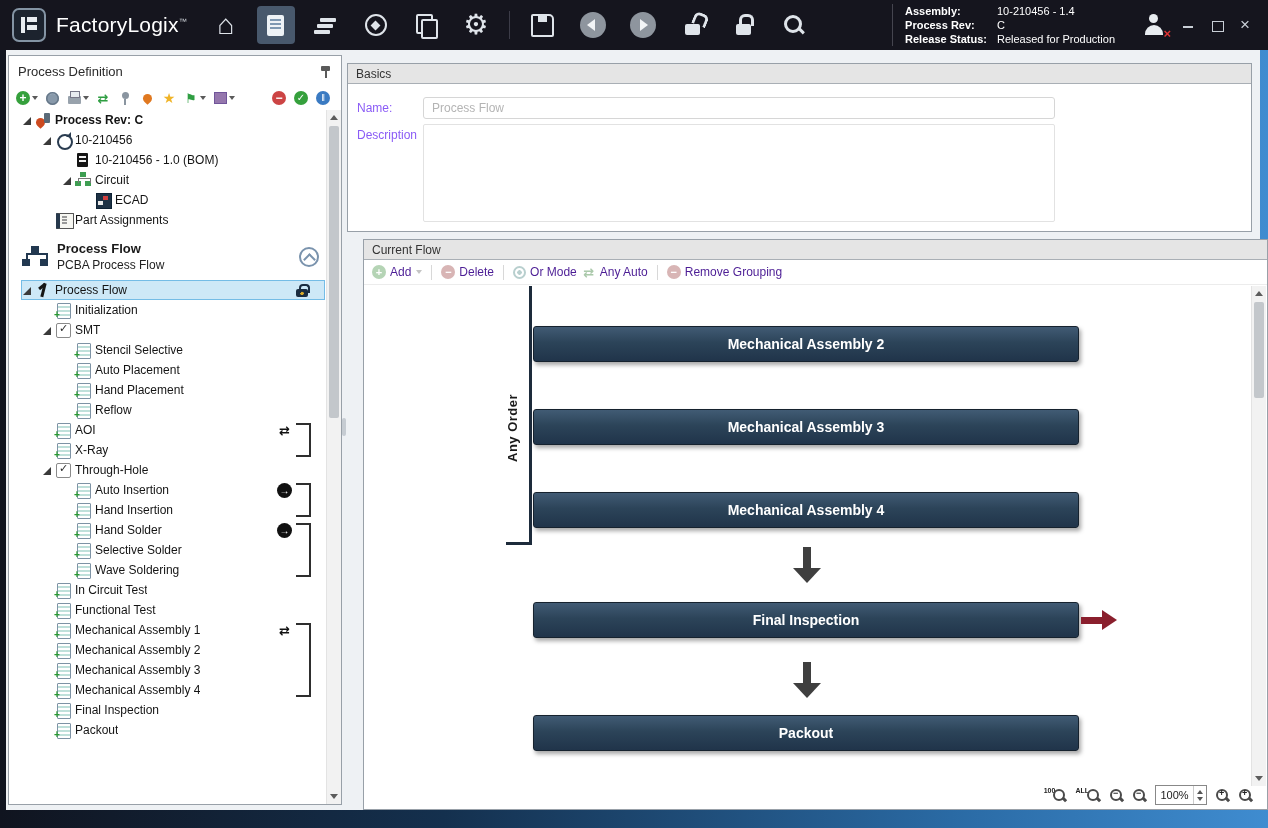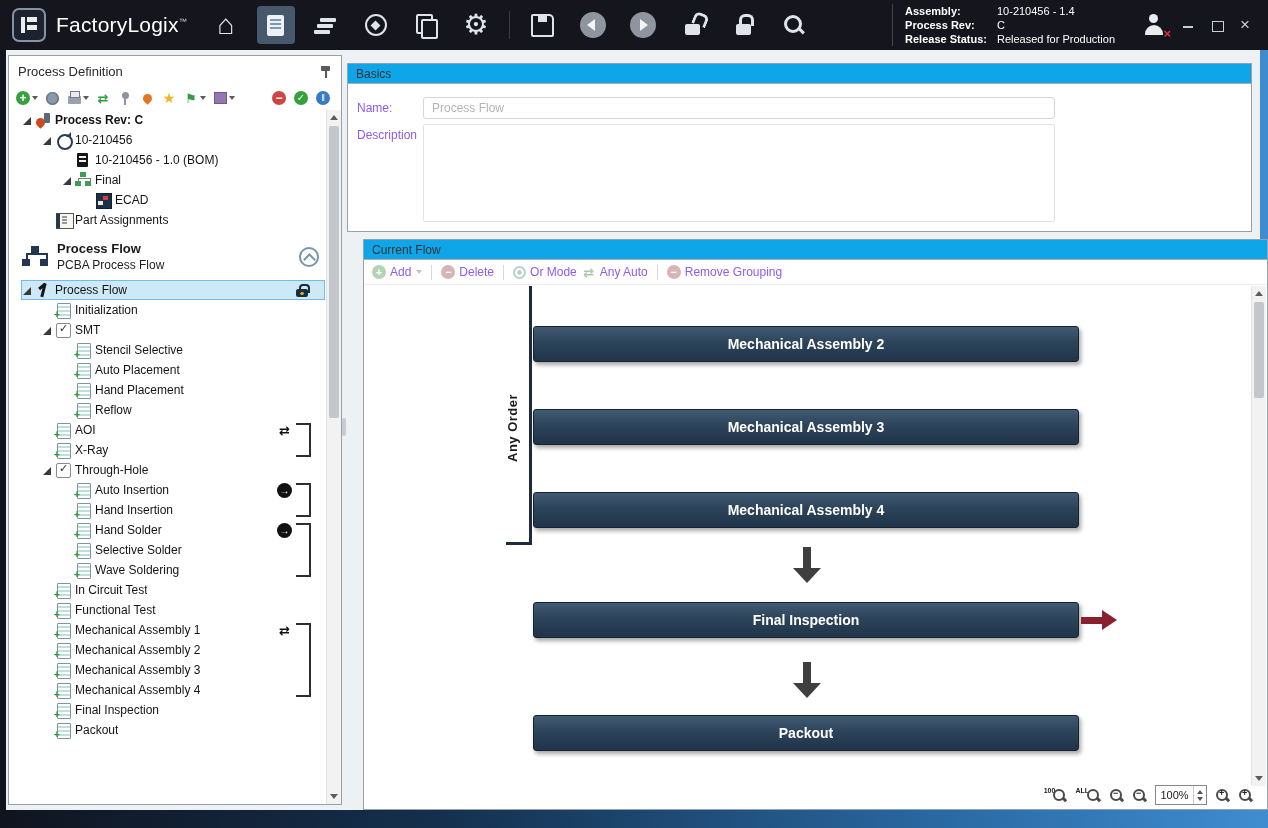--- a/index.html
+++ b/index.html
@@ -132,29 +132,29 @@
 .sbar{position:absolute;right:0;top:0;bottom:0;width:15px;background:#f2f2f2;border-left:1px solid #e3e3e3}
 .sb-up,.sb-down{position:absolute;left:3px;width:0;height:0;border-left:4px solid transparent;border-right:4px solid transparent}
 .sb-up{top:5px;border-bottom:5px solid #5c5c5c}
 .sb-down{bottom:5px;border-top:5px solid #5c5c5c}
 .sb-thumb{position:absolute;left:2px;width:10px;background:#c3c7cb;border-radius:2px}
 .grip{position:absolute;left:336px;top:368px;width:4px;height:18px;background:#c6ccd2;border-radius:2px}
 
 .panel{position:absolute;background:#fff;border:1px solid #98a0a8}
 .basics{left:341px;top:13px;width:905px;height:169px}
 .cflow{left:357px;top:189px;width:905px;height:571px}
-.phead{height:20px;border-bottom:1px solid #a9afb5;padding:0 8px;font-size:12px;color:#333;display:flex;align-items:center;background:#0ea5e9}
+.phead{height:20px;border-bottom:1px solid #a9afb5;padding:0 8px;font-size:12px;color:#333;display:flex;align-items:center;background:#e5e5e5}
 .flabel{position:absolute;font-size:12px;color:#8b5cf6}
 .nlab{left:9px;top:37px}
 .dlab{left:9px;top:64px}
 .name-input{position:absolute;left:75px;top:33px;width:632px;height:22px;border:1px solid #d6d6d6;border-radius:3px;padding:0 8px;font-size:12px;color:#222;outline:none;font-family:inherit}
 .name-input::placeholder{color:#b4b4b4}
 .desc-input{position:absolute;left:75px;top:60px;width:632px;height:98px;border:1px solid #e2e2e2;border-radius:2px;resize:none;outline:none;font-family:inherit}
 
-.cf-toolbar{height:25px;display:flex;align-items:center;padding:0 8px;gap:5px;font-size:12px;color:#8b5cf6;border-bottom:1px solid #ececec}
+.cf-toolbar{height:25px;display:flex;align-items:center;padding:0 8px;gap:5px;font-size:12px;color:#4c1d95;border-bottom:1px solid #ececec}
 .cf-item{display:flex;align-items:center;gap:4px}
 .di{width:14px;height:14px;border-radius:50%;display:inline-flex;align-items:center;justify-content:center;font-size:11px;font-weight:bold;color:#fff;line-height:1;flex:none}
 .di-add{background:#b5d4b5}.di-add::before{content:"+"}
 .di-del,.di-rem{background:#d8b5b5}.di-del::before,.di-rem::before{content:"−"}
 .di-or{width:13px;height:13px;border:2px solid #b8cfce;background:radial-gradient(circle,#b8cfce 0 2px,transparent 2.5px)}
 .di-any{background:none;color:#abc9ab;font-size:13px}.di-any::before{content:"⇄"}
 .cf-caret{width:0;height:0;border-left:3.5px solid transparent;border-right:3.5px solid transparent;border-top:4px solid #c4c4c4;margin-left:1px}
 .tsep{width:1px;height:15px;background:#d8d8d8;margin:0 4px}
 
 .cf-canvas{position:absolute;left:1px;right:1px;top:46px;height:500px;background:#fff;overflow:hidden}
@@ -360,21 +360,21 @@
             <div class="trow lvl2">
               <span class="exp"></span>
               <span class="tic tic-bom"></span>
               <span class="tlabel">10-210456 - 1.0 (BOM)</span>
 
             </div>
 
             <div class="trow lvl2">
               <span class="exp open"></span>
               <span class="tic tic-design"></span>
-              <span class="tlabel">Final</span>
+              <span class="tlabel">Circuit</span>
 
             </div>
 
             <div class="trow lvl3">
               <span class="exp"></span>
               <span class="tic tic-ecad"></span>
               <span class="tlabel">ECAD</span>
 
             </div>
 

